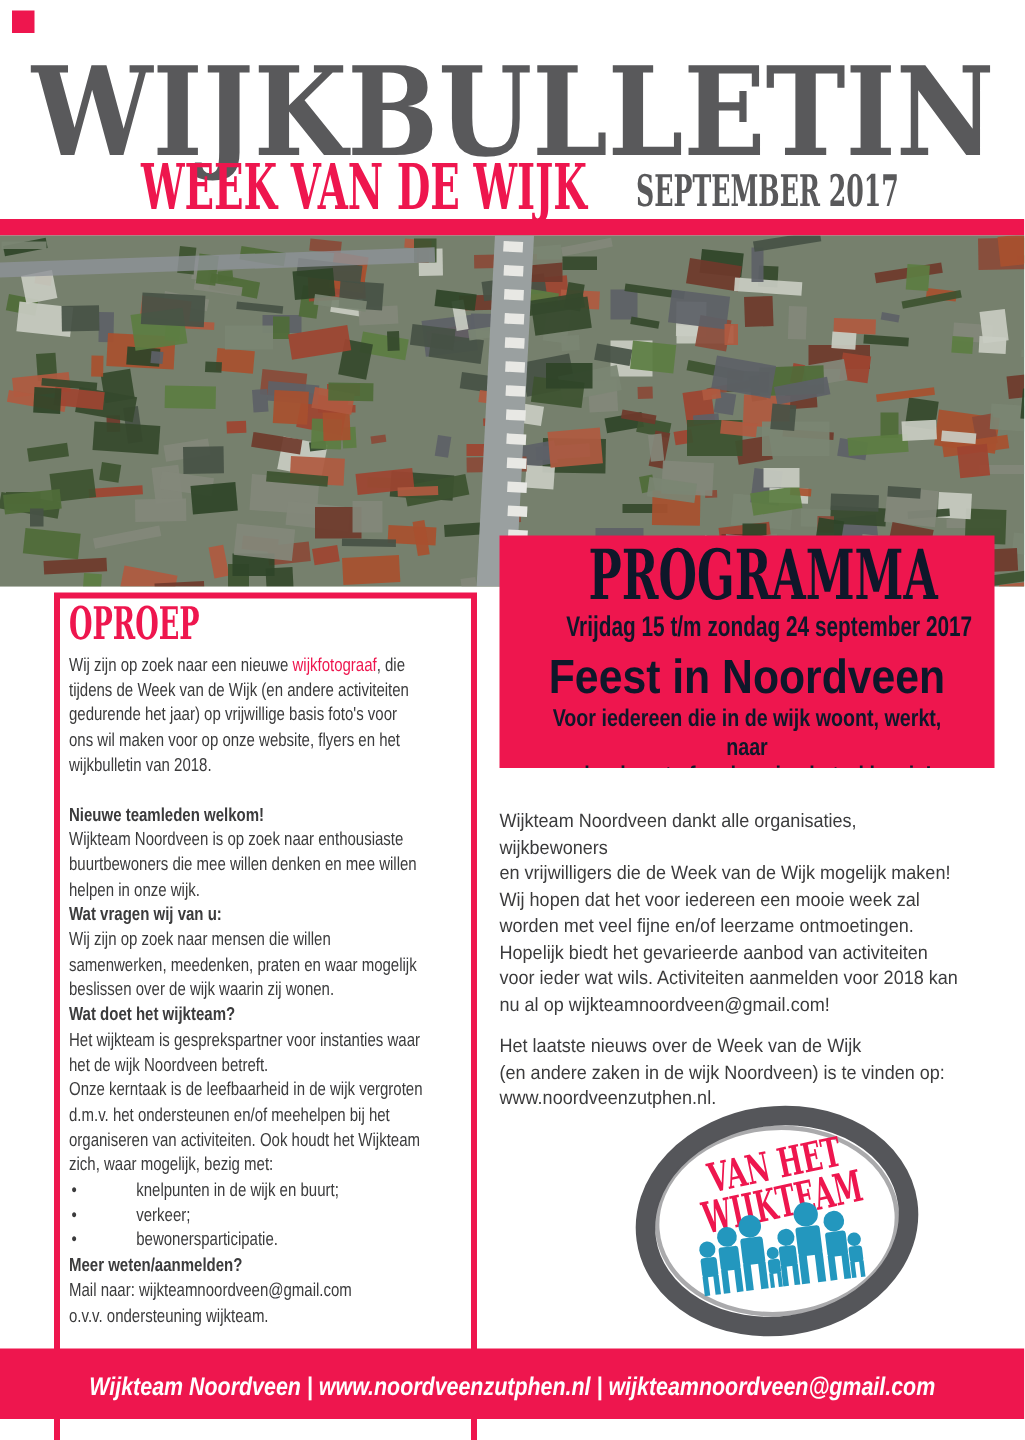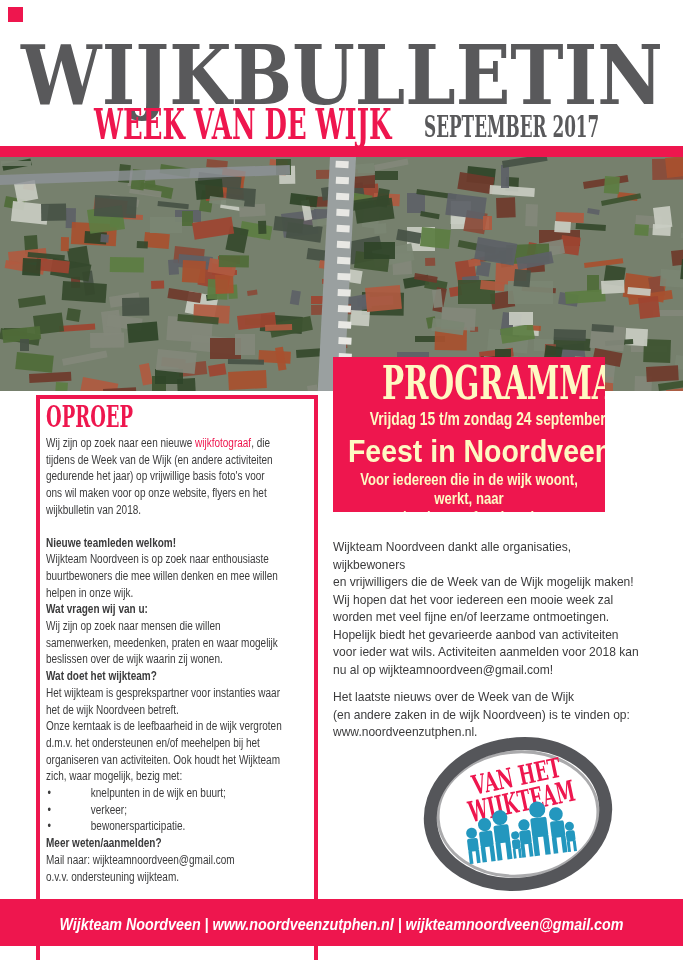--- a/index.html
+++ b/index.html
@@ -38,22 +38,22 @@
   .condensed{transform:scaleX(.8);transform-origin:0 0;width:125%;margin-top:2px}
   .condensed p{font-size:12.5px;line-height:16.7px;color:var(--ink);white-space:pre-line}
   .pink{color:var(--accent)}
   .bold{font-weight:bold}
   .gap-above{margin-top:16px}
   .bullets{list-style:none}
   .bullets li{position:relative;font-size:12.5px;line-height:16.7px;color:var(--ink);padding-left:56px}
   .bullets li::before{content:"\2022";position:absolute;left:2px;top:0}
 
   
-  .programma{position:absolute;left:333px;top:357px;width:272px;height:155px;background:var(--accent);
-    color:#fef9c3;text-align:center;overflow:hidden}
+  .programma{position:absolute;left:333px;top:357px;width:330px;height:155px;background:var(--accent);
+    color:#0f172a;text-align:center;overflow:hidden}
   .prog-title{font-family:"DejaVu Serif",serif;font-weight:bold;font-size:46px;line-height:46px;
     margin-top:3px;transform:scaleX(.64);transform-origin:50% 0;white-space:nowrap}
   .prog-dates{font-weight:bold;font-size:19px;line-height:19px;margin-top:3px;
     transform:scaleX(.73);transform-origin:50% 0;white-space:nowrap}
   .prog-event{font-weight:bold;font-size:32px;line-height:32px;margin-top:7px;
     transform:scaleX(.89);transform-origin:50% 0;white-space:nowrap}
   .prog-desc{font-weight:bold;font-size:16.2px;line-height:19px;margin-top:3px;
     transform:scaleX(.81);transform-origin:50% 0;white-space:pre-line}
 
   

